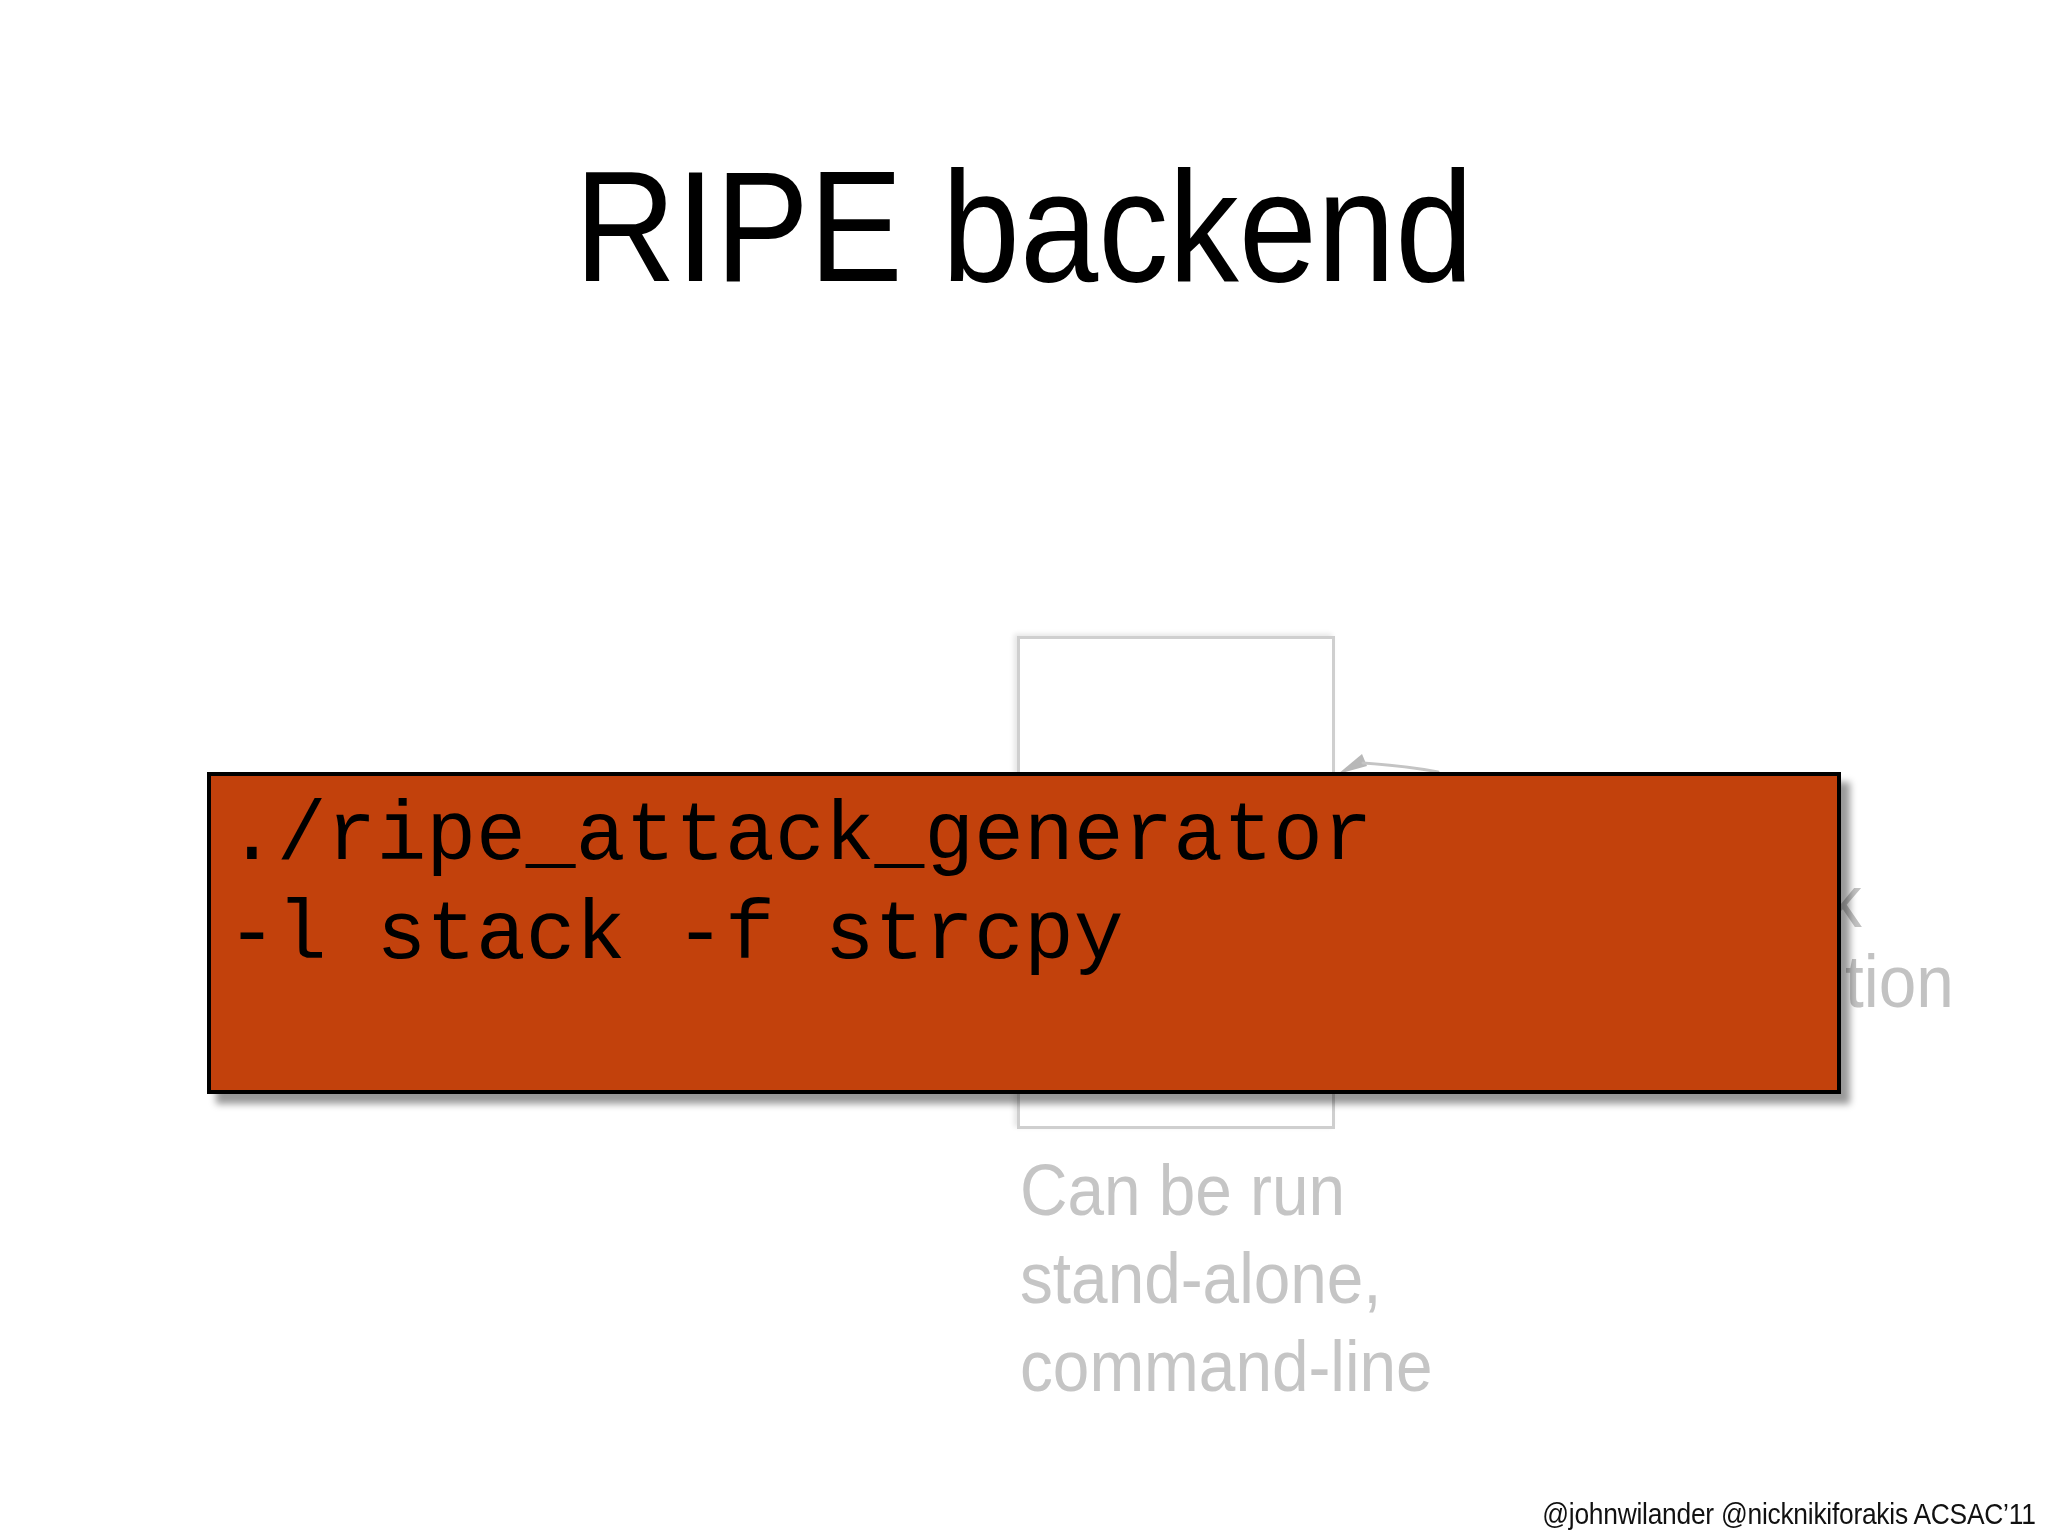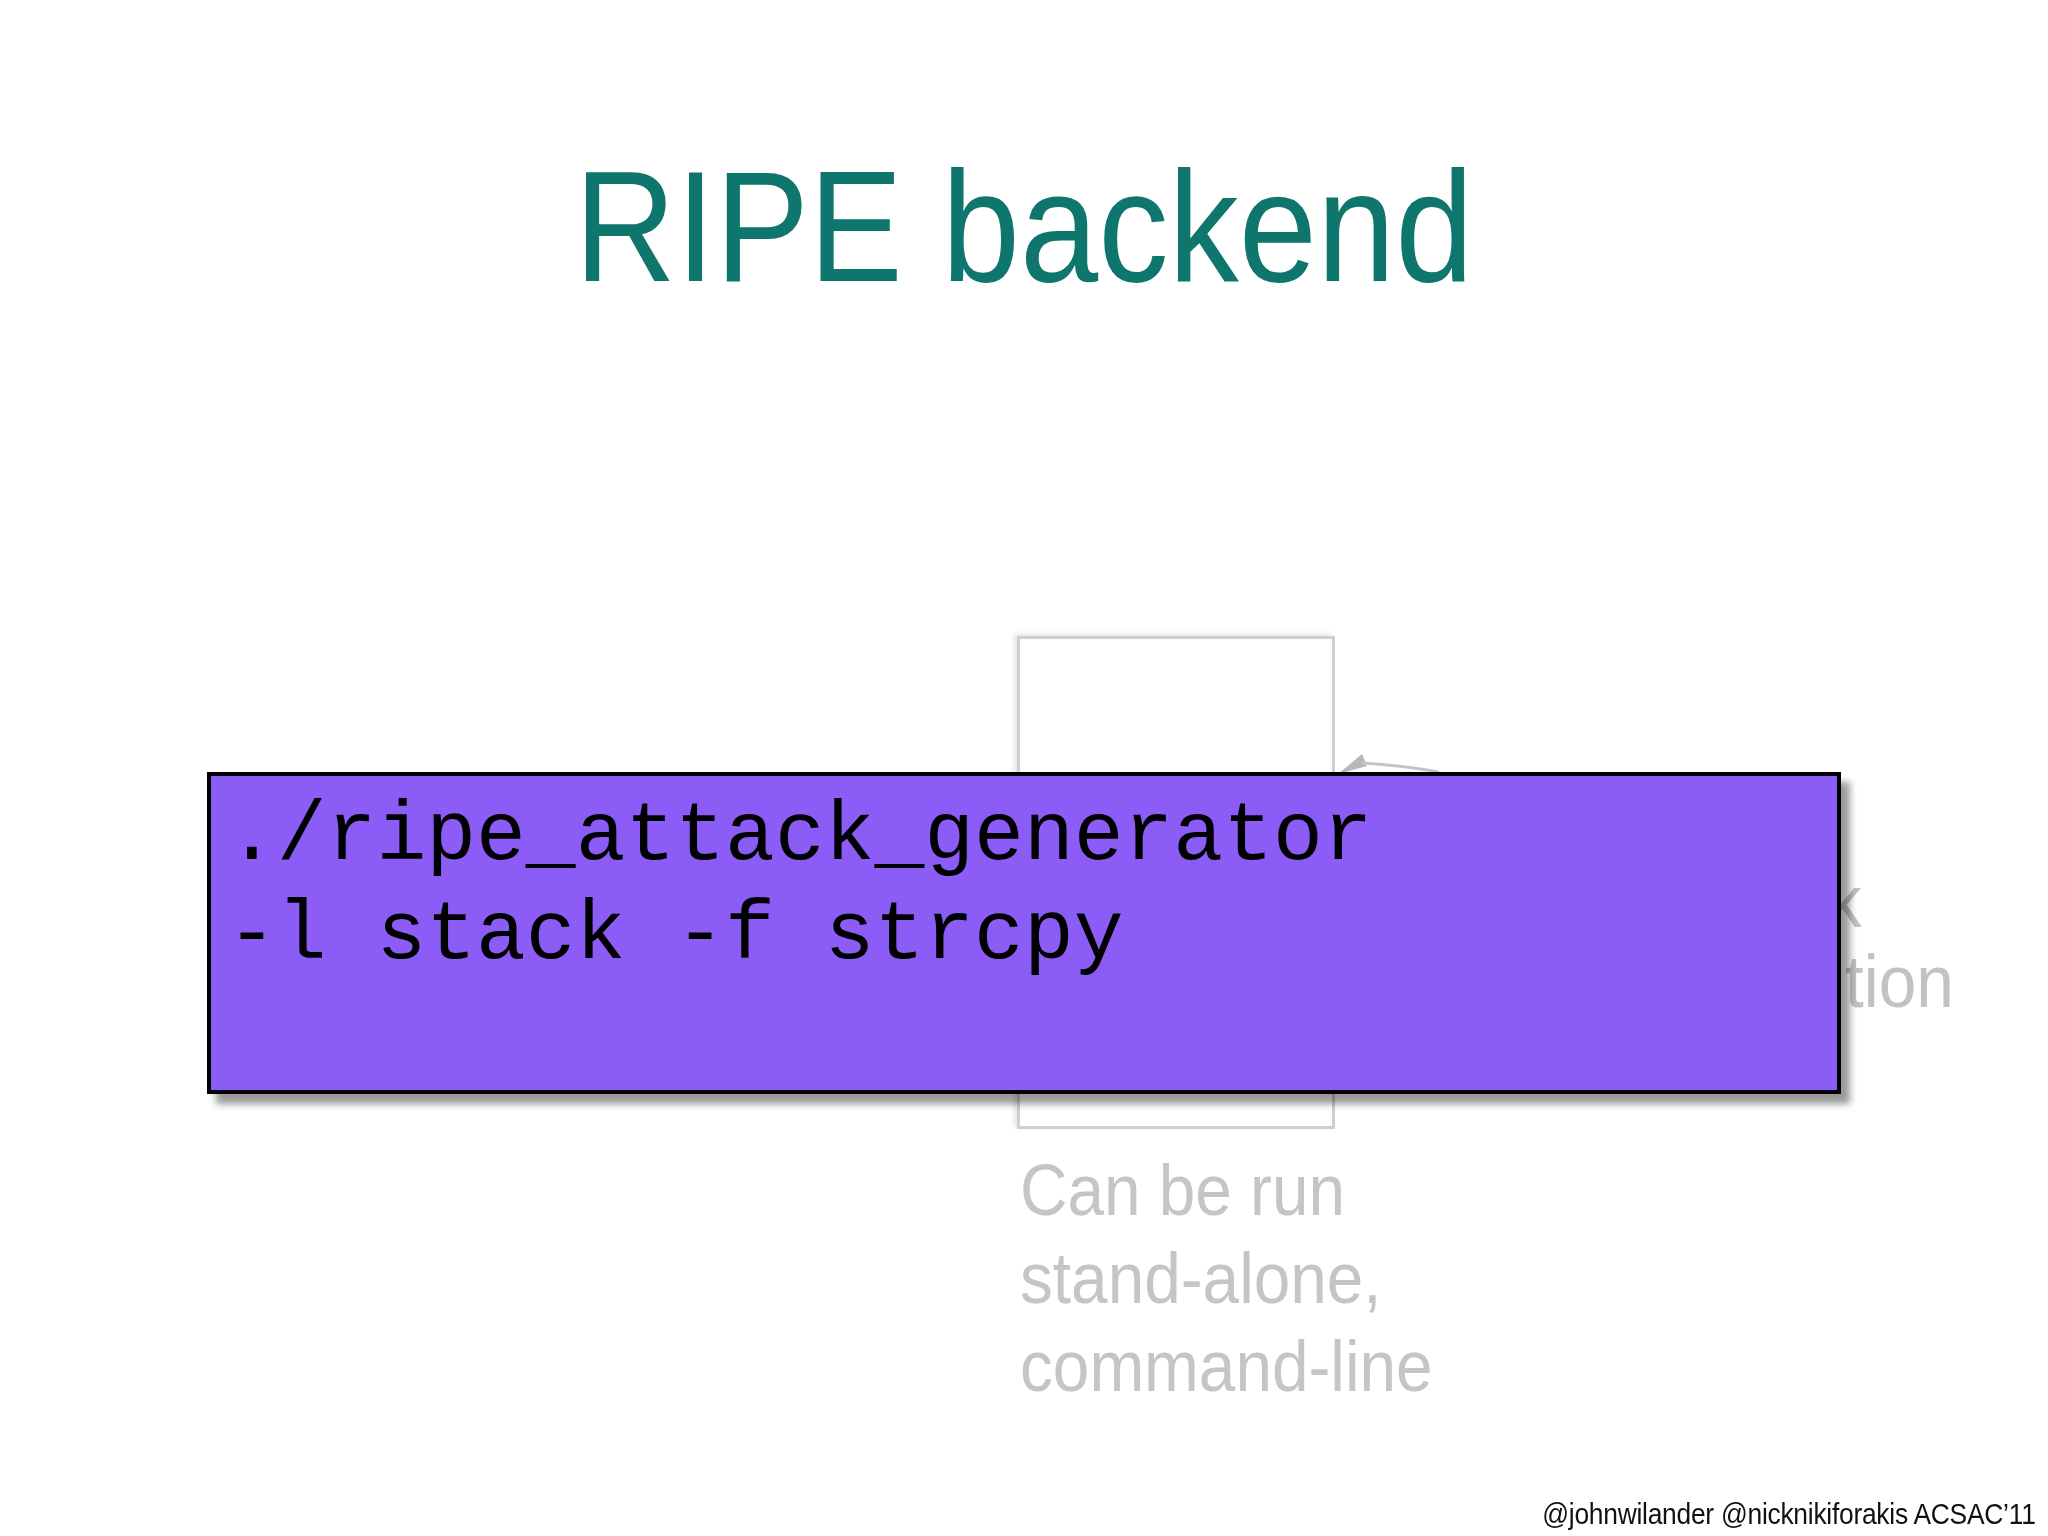--- a/index.html
+++ b/index.html
@@ -18,21 +18,21 @@
   .slide-title {
     position: absolute;
     top: 147px;
     left: 0;
     width: 2048px;
     margin: 0;
     text-align: center;
     font-size: 158px;
     line-height: 1;
     font-weight: normal;
-    color: #0f766e;
+    color: #000000;
     white-space: nowrap;
   }
   .slide-title .squeeze {
     display: inline-block;
     transform: scaleX(0.89);
     transform-origin: center top;
   }
 
   
   .diagram-box {
@@ -70,21 +70,21 @@
   .fragment-tion { left: 1845px; top: 944px; }
 
   
   .code-box {
     position: absolute;
     left: 207px;
     top: 772px;
     width: 1634px;
     height: 322px;
     border: 4px solid #000000;
-    background: #8b5cf6;
+    background: #c2410c;
     box-shadow: 9px 10px 7px rgba(0,0,0,0.40);
     z-index: 3;
     padding: 12px 0 0 16px;
   }
   .code-line {
     font-family: "Liberation Mono", monospace;
     font-size: 83px;
     line-height: 99px;
     color: #000000;
     white-space: pre;

